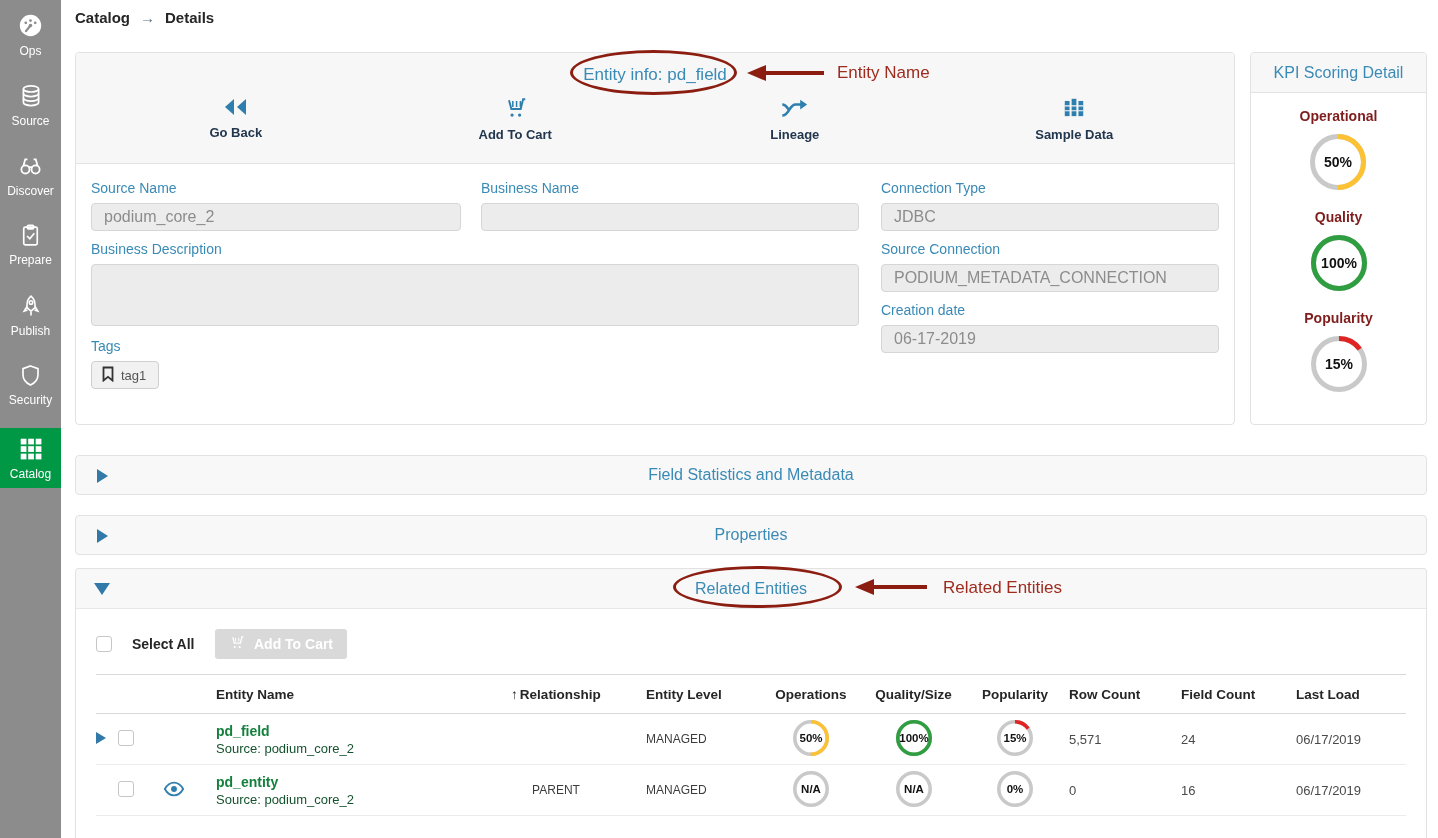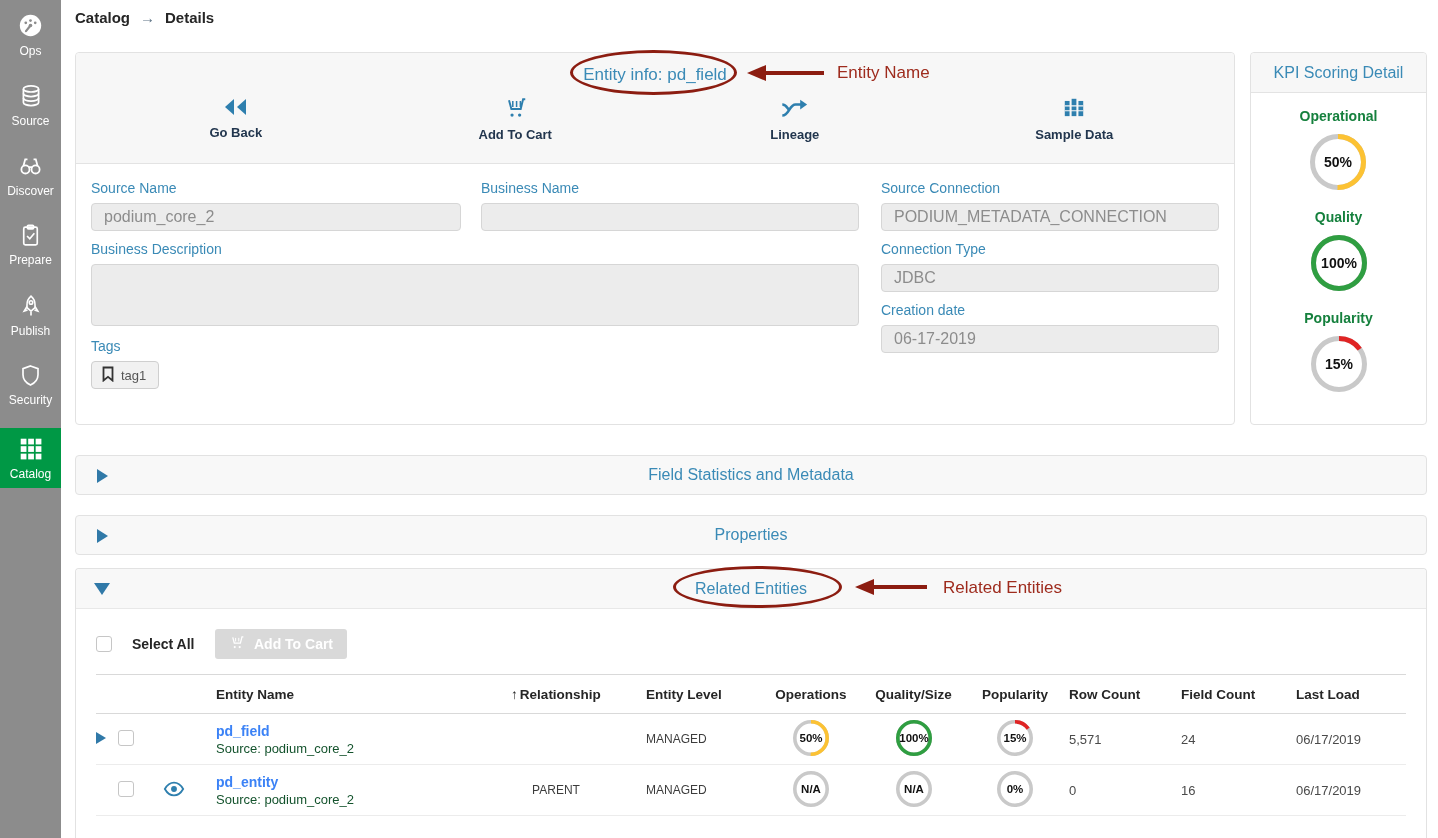--- a/index.html
+++ b/index.html
@@ -46,21 +46,21 @@
     background:#f1f1f1; border:1px solid #cfcfcf; border-radius:4px; font-size:13px; color:#555; }
 
   
   .kpi-card { position:absolute; left:1189px; top:52px; width:177px; height:373px;
     border:1px solid #e2e2e2; border-radius:4px; background:#fff; }
   .kpi-head { height:40px; background:#f7f7f7; border-bottom:1px solid #e3e3e3;
     border-radius:4px 4px 0 0; display:flex; align-items:center; justify-content:center;
     color:#3a8ab6; font-size:16px; }
   .kpi-body { display:flex; flex-direction:column; align-items:center; padding-top:15px; }
   .kpi-metric { display:flex; flex-direction:column; align-items:center; margin-bottom:14px; }
-  .kpi-label { font-size:14px; font-weight:bold; color:#15803d; margin-bottom:9px; }
+  .kpi-label { font-size:14px; font-weight:bold; color:#7f1d1d; margin-bottom:9px; }
 
   
   .section-bar { position:absolute; left:14px; width:1352px; height:40px; background:#f8f8f8;
     border:1px solid #e2e2e2; border-radius:4px; display:flex; align-items:center;
     justify-content:center; cursor:pointer;margin-top:8px; }
   .section-title { color:#3a8ab6; font-size:16px; }
   .tri-right { position:absolute; left:21px; top:13px; width:0; height:0;
     border-left:11px solid #3079a8; border-top:7px solid transparent; border-bottom:7px solid transparent; }
   .tri-down { position:absolute; left:18px; top:14px; width:0; height:0;
     border-top:12px solid #3079a8; border-left:8px solid transparent; border-right:8px solid transparent; }
@@ -79,21 +79,21 @@
     color:#fff; font-size:14px; font-weight:bold; display:flex; align-items:center;
     justify-content:center; gap:8px; cursor:default; }
   .re-hrow, .re-row { display:grid; align-items:center;
     grid-template-columns:22px 28px 55px 280px 150px 125px 110px 95px 108px 112px 115px 112px; }
   .re-hrow { height:40px; border-top:1px solid #d9d9d9; border-bottom:1px solid #d9d9d9;
     font-size:13.5px; font-weight:bold; color:#262626; }
   .re-row { height:51px; border-bottom:1px solid #ececec; font-size:13px; color:#4a4a4a; }
   .c-pad { padding-left:15px; }
   .c-center { justify-self:center; text-align:center; }
   .sort-arrow { font-weight:normal; margin-right:2px; }
-  .ent-link { color:#3b82f6; font-weight:bold; font-size:14px; cursor:pointer; }
+  .ent-link { color:#15803d; font-weight:bold; font-size:14px; cursor:pointer; }
   .ent-src { color:#14532d; font-size:13px; margin-top:2px; }
   .lvl-text { font-size:12px; color:#3c3c3c; }
   .tri-right-sm { width:0; height:0; border-left:10px solid #3079a8;
     border-top:6.5px solid transparent; border-bottom:6.5px solid transparent; justify-self:center; }
 
   
   .ann { pointer-events:none; }
   .ann-ellipse { position:absolute; border:3px solid #8c1d11; border-radius:50%; }
   .ann-ellipse1 { left:509px; top:50px; width:167px; height:45px; }
   .ann-ellipse2 { left:612px; top:566px; width:169px; height:42px; }
@@ -262,26 +262,26 @@
               <span class="tag-chip">
                 <span id="bookmark-slot"><svg width="14" height="16" viewBox="0 0 14 16" fill="none" stroke="#333" stroke-width="1.8">
                       <path d="M2.5 1.5h9v13l-4.5-3.6L2.5 14.5z"></path>
                     </svg></span>
                 <span>tag1</span>
               </span>
             </div>
           </div>
           <div class="f-right">
             <div class="field">
+              <div class="f-label">Connection Type</div>
+              <div class="f-input">JDBC</div>
+            </div>
+            <div class="field">
               <div class="f-label">Source Connection</div>
               <div class="f-input">PODIUM_METADATA_CONNECTION</div>
-            </div>
-            <div class="field">
-              <div class="f-label">Connection Type</div>
-              <div class="f-input">JDBC</div>
             </div>
             <div class="field">
               <div class="f-label">Creation date</div>
               <div class="f-input">06-17-2019</div>
             </div>
           </div>
         </div>
       </div>
     </section>
 

